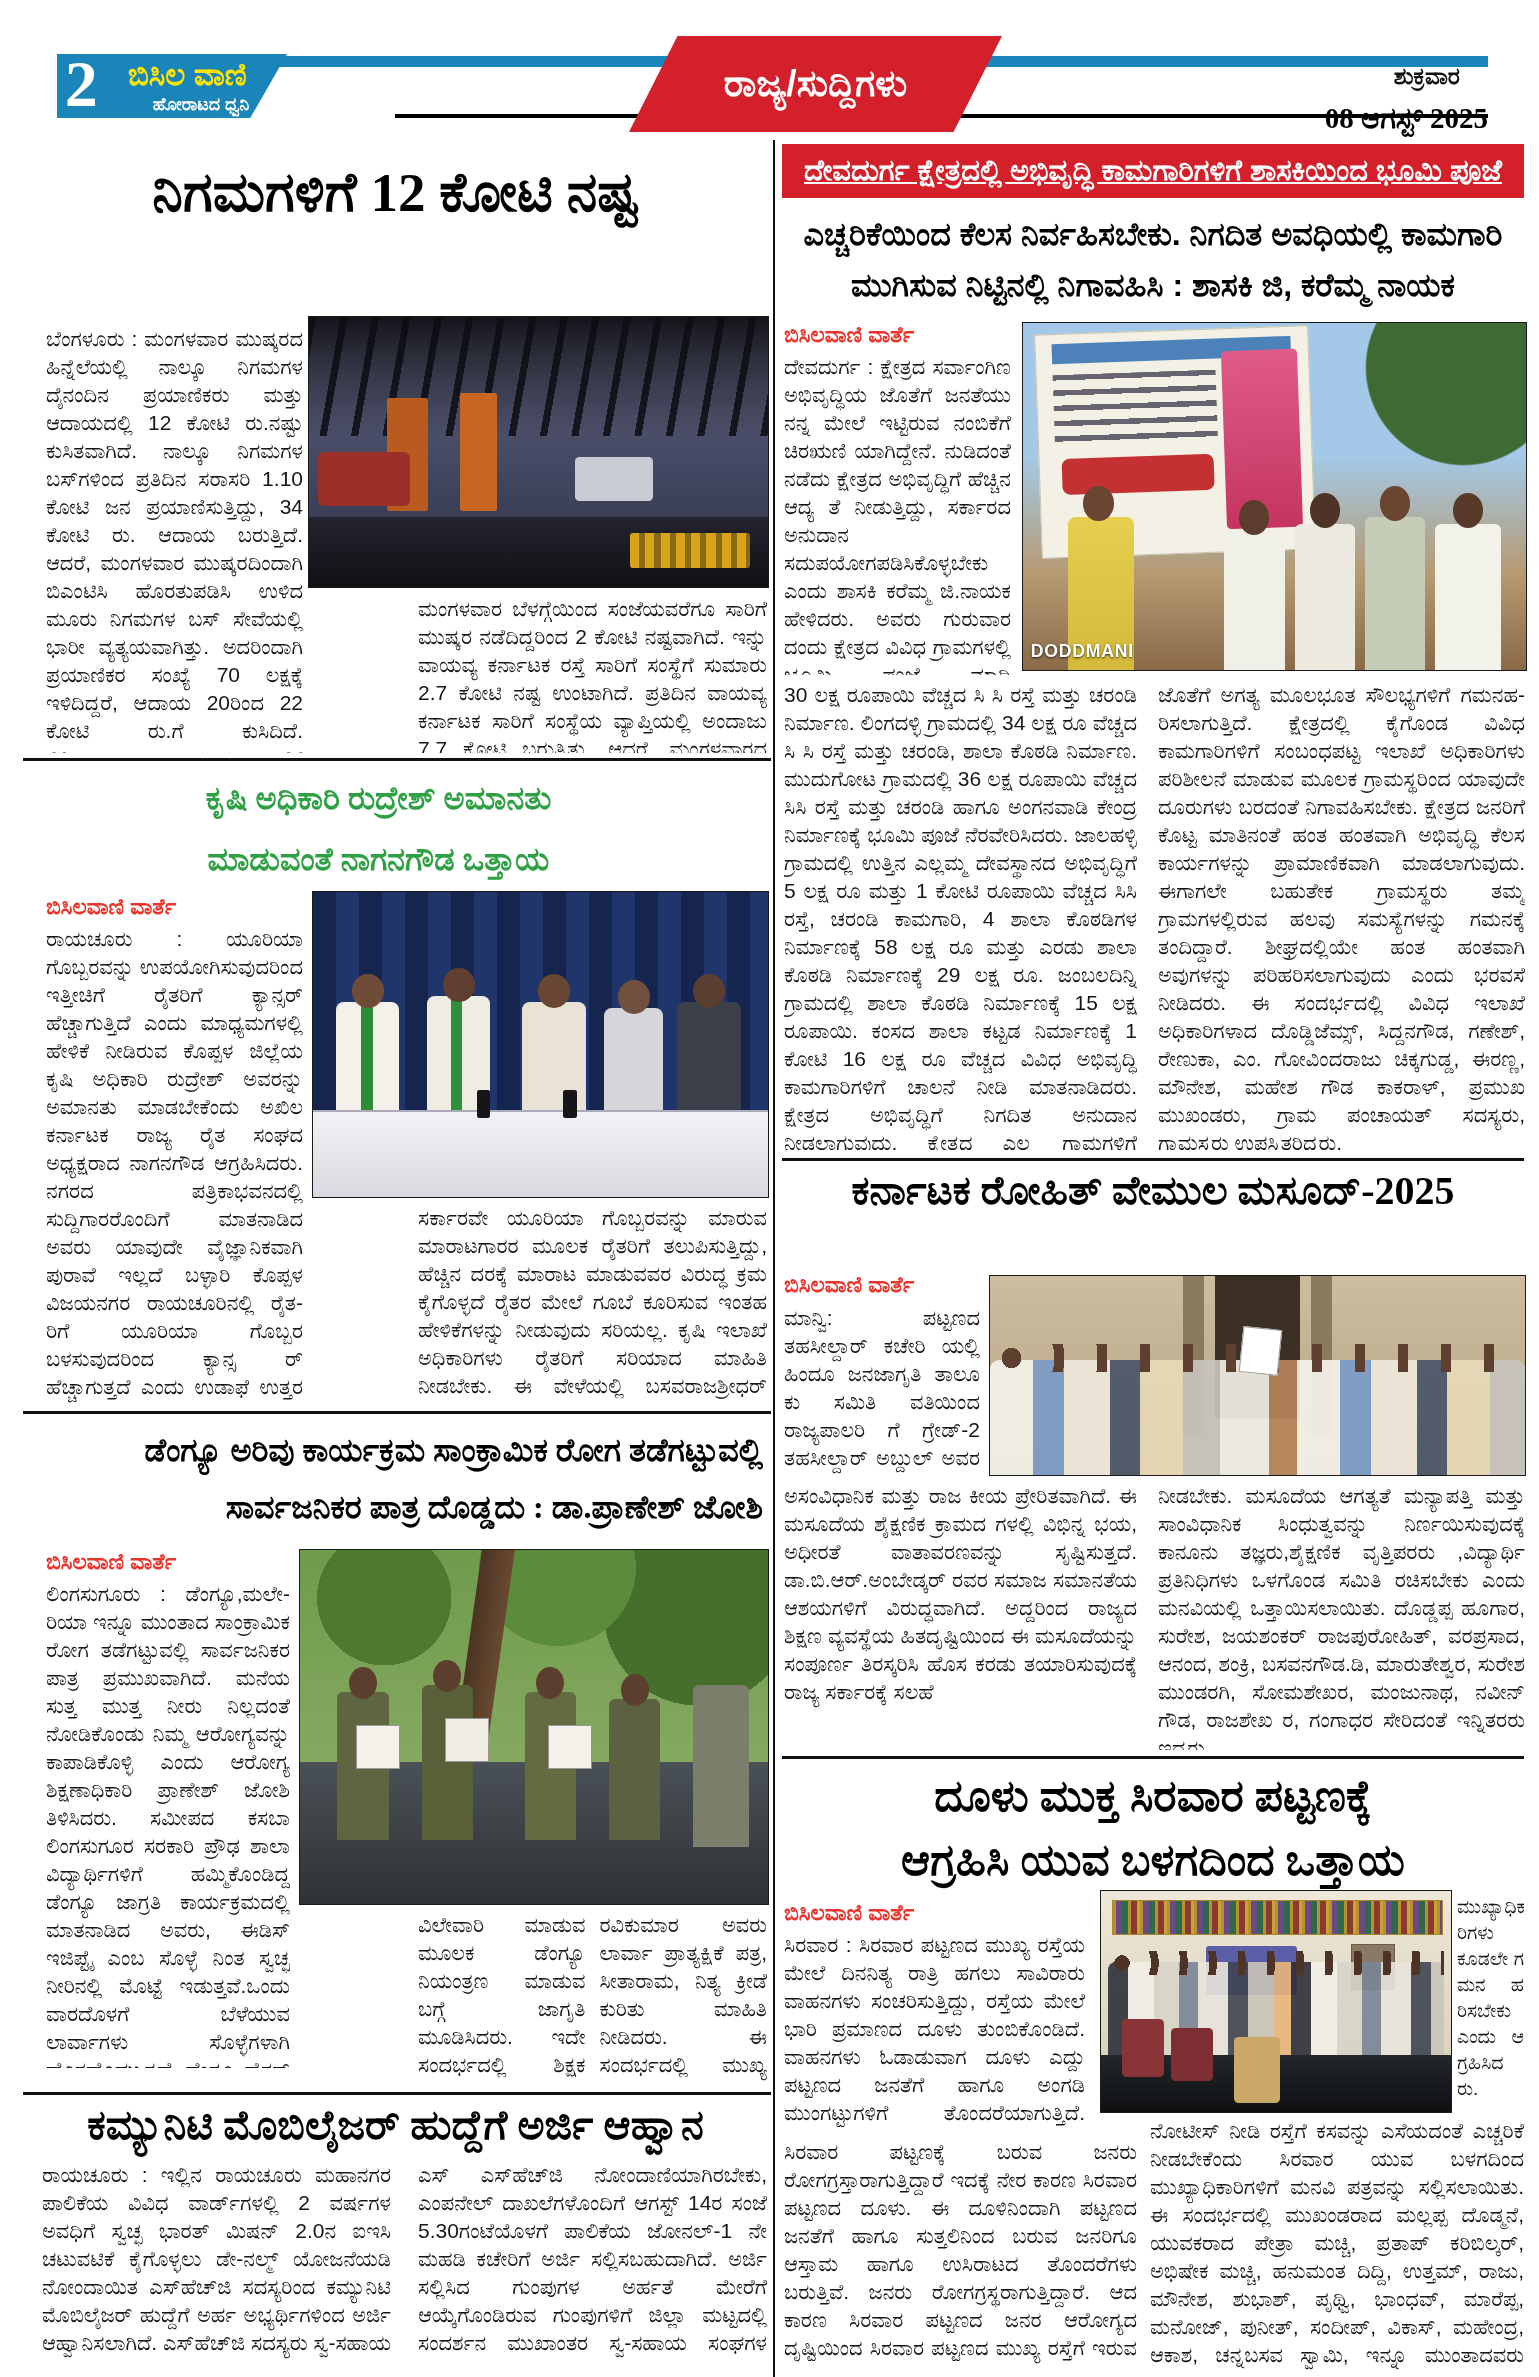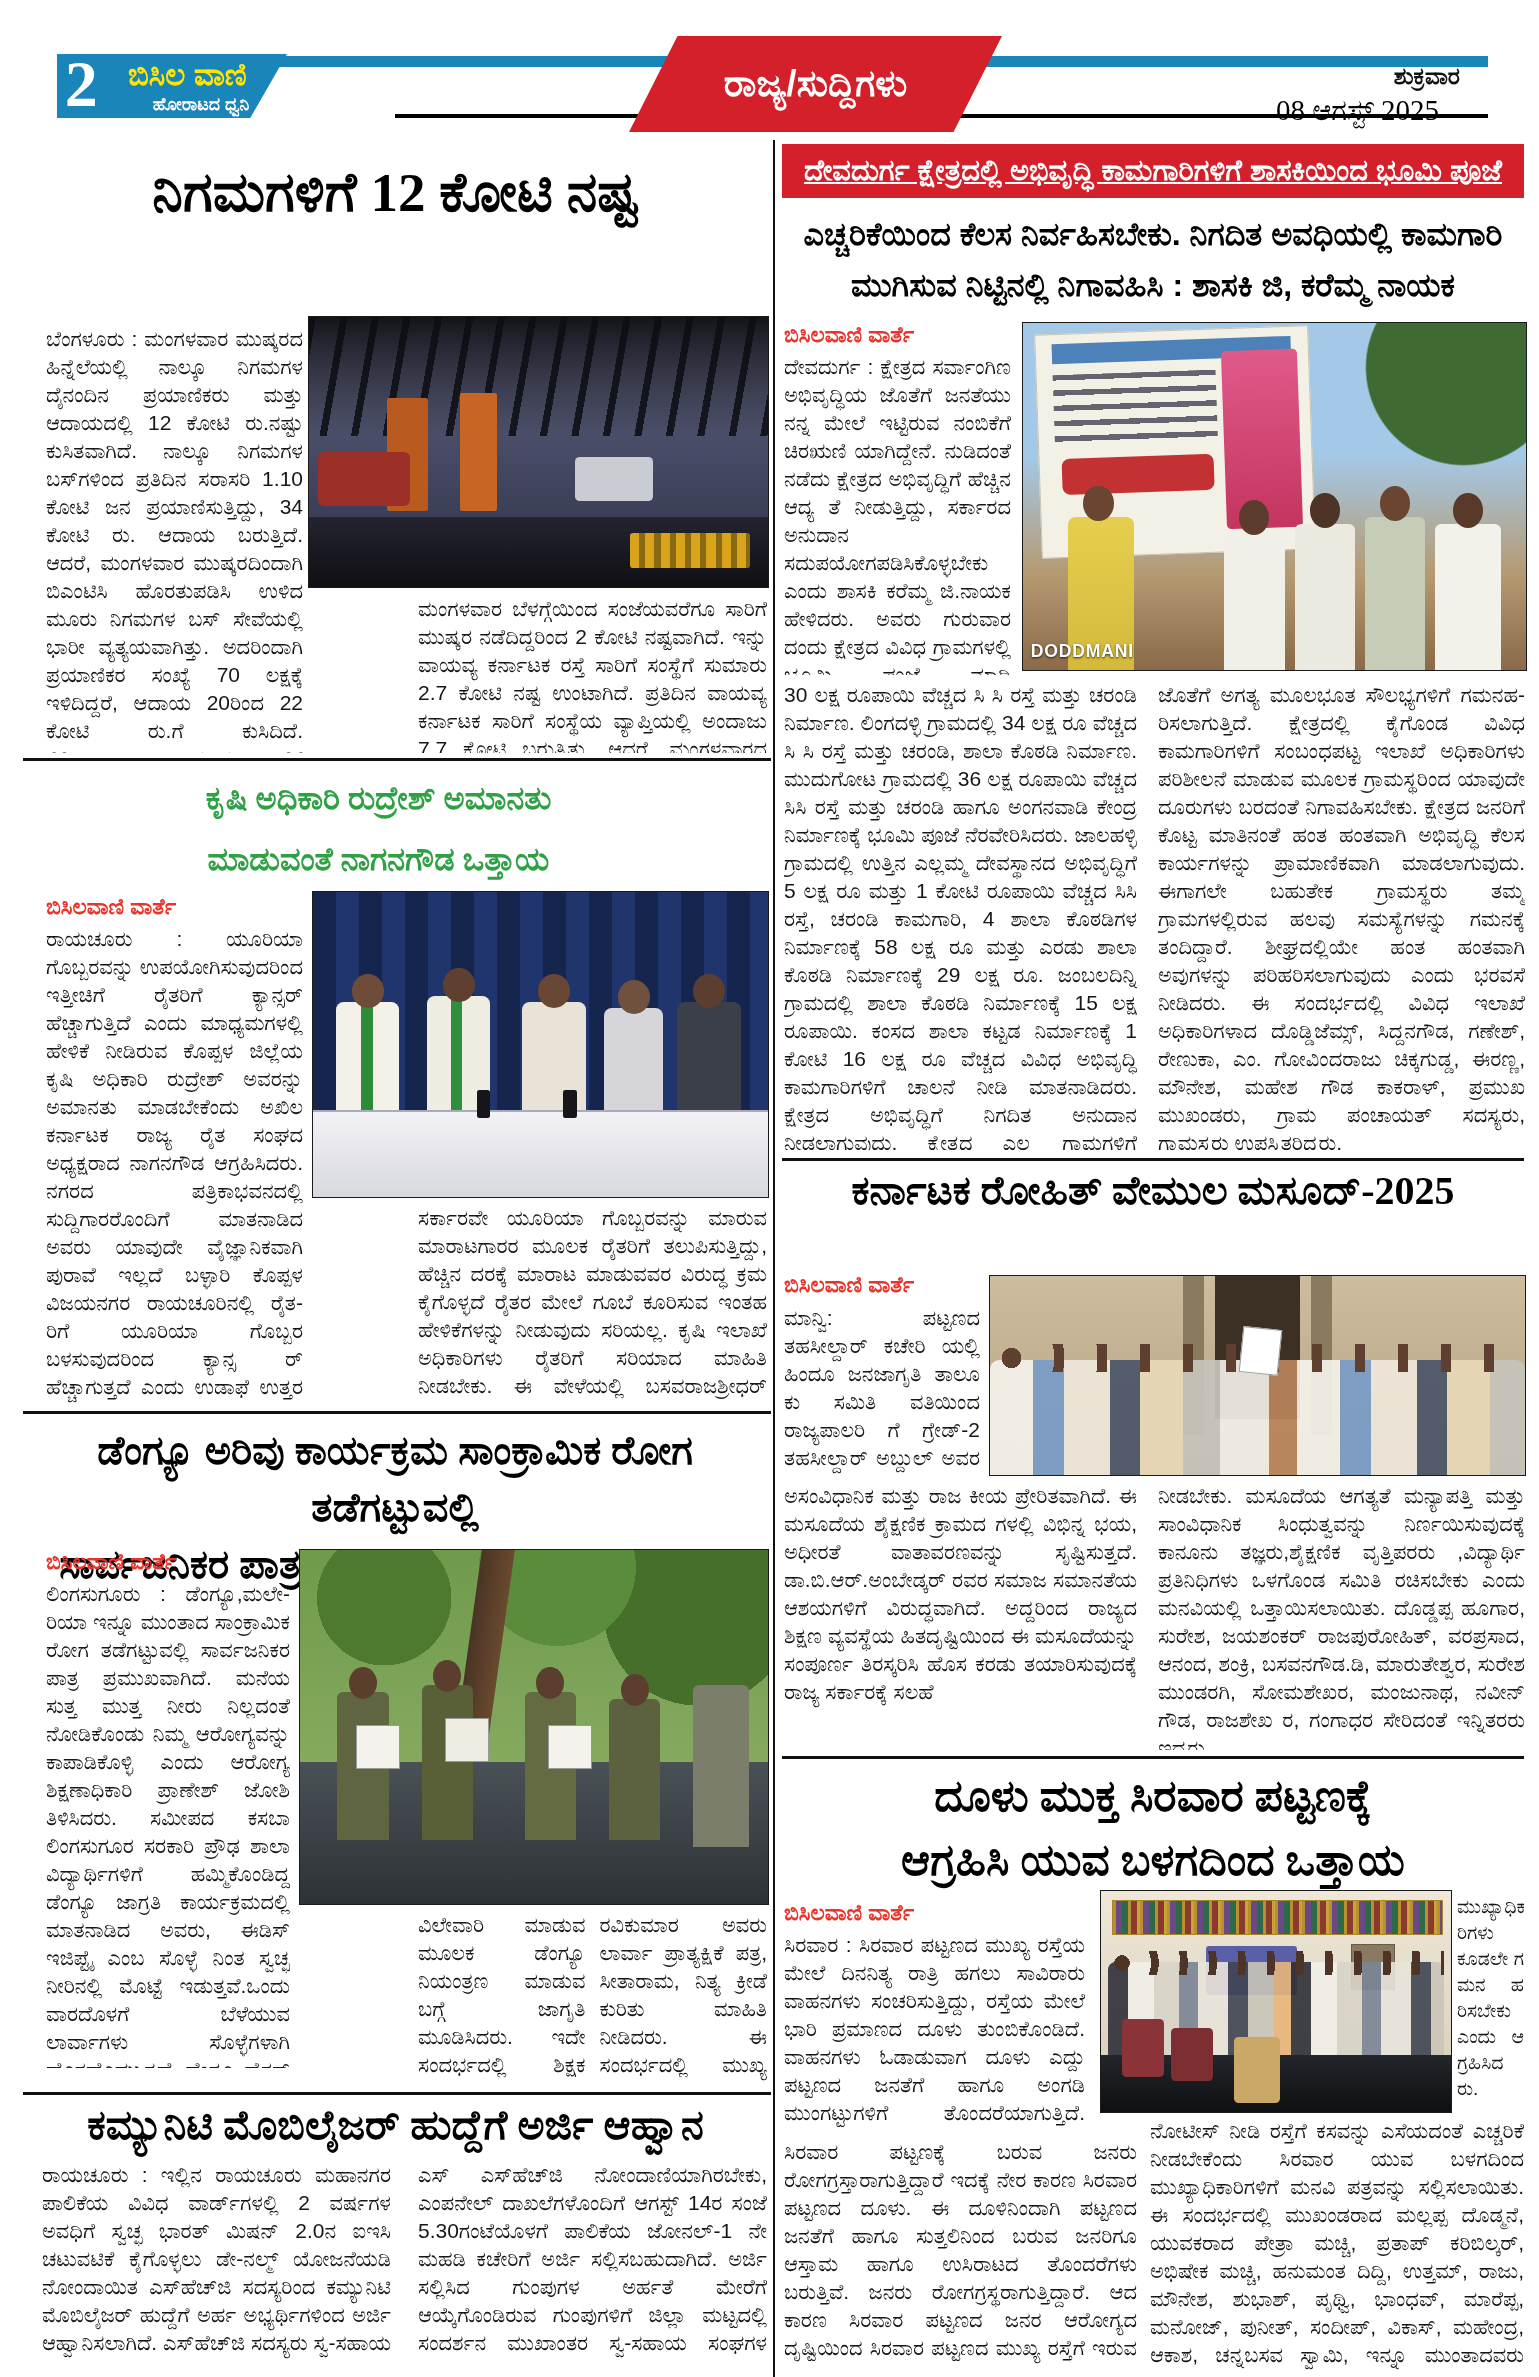--- a/index.html
+++ b/index.html
@@ -30,21 +30,21 @@
       <div class="abs" style="left:71px;top:40px;width:146px;text-align:center;font-size:17.6px;font-weight:700;color:#fff;white-space:nowrap;">ಹೋರಾಟದ ಧ್ವನಿ</div>
     </div>
 
     <div class="abs" style="left:629px;top:36px;width:373px;height:96px;background:#d3202a;clip-path:polygon(13% 0,100% 0,87% 100%,0 100%);z-index:2;
                 display:flex;align-items:center;justify-content:center;">
       <span style="color:#fff;font-weight:700;font-size:37px;">ರಾಜ್ಯ/ಸುದ್ದಿಗಳು</span>
     </div>
 
     <div class="abs" style="left:1227px;top:63px;width:261px;text-align:right;z-index:2;">
       <div style="font-size:23px;font-weight:700;color:#111;padding-right:28px;">ಶುಕ್ರವಾರ</div>
-      <div style="font-size:29px;font-weight:400;color:#000;font-family:'Liberation Serif',serif;margin-top:4px;text-align:center;">08 ಆಗಸ್ಟ್ 2025</div>
+      <div style="font-size:29px;font-weight:700;color:#000;font-family:'Liberation Serif',serif;margin-top:12px;">08 ಆಗಸ್ಟ್ 2025</div>
     </div>
   </div>
 
   <div class="abs rule" style="left:773px;top:140px;width:2.3px;height:2237px;"></div>
 
   <div class="abs hk" style="left:31px;top:150px;width:729px;font-size:55px;line-height:86px;">
     <div>ನಿಗಮಗಳಿಗೆ 12 ಕೋಟಿ ನಷ್ಟ</div>
   </div>
 
   <div class="abs bt" style="left:46px;top:325px;width:257px;height:428px;">ಬೆಂಗಳೂರು : ಮಂಗಳವಾರ ಮುಷ್ಕರದ ಹಿನ್ನೆಲೆಯಲ್ಲಿ ನಾಲ್ಕೂ ನಿಗಮಗಳ ದೈನಂದಿನ ಪ್ರಯಾಣಿಕರು ಮತ್ತು ಆದಾಯದಲ್ಲಿ 12 ಕೋಟಿ ರು.ನಷ್ಟು ಕುಸಿತವಾಗಿದೆ. ನಾಲ್ಕೂ ನಿಗಮಗಳ ಬಸ್‌ಗಳಿಂದ ಪ್ರತಿದಿನ ಸರಾಸರಿ 1.10 ಕೋಟಿ ಜನ ಪ್ರಯಾಣಿಸುತ್ತಿದ್ದು, 34 ಕೋಟಿ ರು. ಆದಾಯ ಬರುತ್ತಿದೆ. ಆದರೆ, ಮಂಗಳವಾರ ಮುಷ್ಕರದಿಂದಾಗಿ ಬಿಎಂಟಿಸಿ ಹೊರತುಪಡಿಸಿ ಉಳಿದ ಮೂರು ನಿಗಮಗಳ ಬಸ್ ಸೇವೆಯಲ್ಲಿ ಭಾರೀ ವ್ಯತ್ಯಯವಾಗಿತ್ತು. ಅದರಿಂದಾಗಿ ಪ್ರಯಾಣಿಕರ ಸಂಖ್ಯೆ 70 ಲಕ್ಷಕ್ಕೆ ಇಳಿದಿದ್ದರೆ, ಆದಾಯ 20ರಿಂದ 22 ಕೋಟಿ ರು.ಗೆ ಕುಸಿದಿದೆ. ಕೆಕೆಎಸ್ಆರ್ಟಿಸಿ, ವಾಯುವ್ಯ ಸಾರಿಗೆಗೆ 7 ಕೋಟಿ ನಷ್ಟ ಕಲಬುರಗಿ/ಹುಬ್ಬಳ್ಳಿ: ನೌಕರರ ಮುಷ್ಕರದಿಂದ ಆ.5ರ ಮಂಗಳವಾರ ಒಂದೇ ದಿನಕ್ಕೆ ಕಲ್ಯಾಣ ಕರ್ನಾಟಕ ರಸ್ತೆ ಸಾರಿಗೆ ಸಂಸ್ಥೆಗೆ 2 ಕೋಟಿ ನಷ್ಟವಾಗಿದೆ. ಸಾಮಾನ್ಯ ದಿನಗಳಲ್ಲಿ ದಿನ ಒಂದಕ್ಕೆ 6 ರಿಂದ 7 ಕೋಟಿ ರು. ಆದಾಯ ಬರುತ್ತಿತ್ತು. ಆದರೆ ಆ.5ರ</div>
@@ -87,21 +87,21 @@
     <div class="ly" style="left:83.5%;bottom:62%;width:7%;height:11%;background:#5c3e30;border-radius:50%;"></div>
     <div class="ly" style="left:0;bottom:0;width:100%;height:28%;background:linear-gradient(180deg,#f2f2f6,#d8d8e0);border-top:2.3px solid #aab;"></div>
     <div class="ly" style="left:36%;bottom:26%;width:3%;height:9%;background:#15151a;border-radius:2.3px;"></div>
     <div class="ly" style="left:55%;bottom:26%;width:3%;height:9%;background:#15151a;border-radius:2.3px;"></div>
   </div>
 
   <div class="abs bt" style="left:418px;top:1204px;width:349px;height:199px;">ಸರ್ಕಾರವೇ ಯೂರಿಯಾ ಗೊಬ್ಬರವನ್ನು ಮಾರುವ ಮಾರಾಟಗಾರರ ಮೂಲಕ ರೈತರಿಗೆ ತಲುಪಿಸುತ್ತಿದ್ದು, ಹೆಚ್ಚಿನ ದರಕ್ಕೆ ಮಾರಾಟ ಮಾಡುವವರ ವಿರುದ್ಧ ಕ್ರಮ ಕೈಗೊಳ್ಳದೆ ರೈತರ ಮೇಲೆ ಗೂಬೆ ಕೂರಿಸುವ ಇಂತಹ ಹೇಳಿಕೆಗಳನ್ನು ನೀಡುವುದು ಸರಿಯಲ್ಲ. ಕೃಷಿ ಇಲಾಖೆ ಅಧಿಕಾರಿಗಳು ರೈತರಿಗೆ ಸರಿಯಾದ ಮಾಹಿತಿ ನೀಡಬೇಕು. ಈ ವೇಳೆಯಲ್ಲಿ ಬಸವರಾಜಶ್ರೀಧರ್ ಪಾಟೀಲ್, ಚಿನ್ನಯ್ಯ, ಶರಣಪ್ಪ, ಚನ್ನಯ್ಯ ಸ್ವಾಮಿ, ಶರಣಬಸವ ಉಪಸ್ಥಿತರಿದ್ದರು.</div>
 
   <div class="abs rule" style="left:23px;top:1411px;width:748px;height:3.1px;"></div>
 
-  <div class="abs hk" style="left:27px;top:1422px;width:736px;font-size:40px;line-height:57px;">
+  <div class="abs hk" style="left:27px;top:1422px;width:736px;font-size:32px;line-height:57px;text-align:right;">
     <div>ಡೆಂಗ್ಯೂ ಅರಿವು ಕಾರ್ಯಕ್ರಮ ಸಾಂಕ್ರಾಮಿಕ ರೋಗ ತಡೆಗಟ್ಟುವಲ್ಲಿ</div>
     <div>ಸಾರ್ವಜನಿಕರ ಪಾತ್ರ ದೊಡ್ಡದು : ಡಾ.ಪ್ರಾಣೇಶ್ ಜೋಶಿ</div>
   </div>
 
   <div class="abs byline" style="left:46px;top:1549px;">ಬಿಸಿಲವಾಣಿ ವಾರ್ತೆ</div>
 
   <div class="abs bt" style="left:46px;top:1580px;width:244px;height:488px;">ಲಿಂಗಸುಗೂರು : ಡೆಂಗ್ಯೂ,ಮಲೇ-ರಿಯಾ ಇನ್ನೂ ಮುಂತಾದ ಸಾಂಕ್ರಾಮಿಕ ರೋಗ ತಡೆಗಟ್ಟುವಲ್ಲಿ ಸಾರ್ವಜನಿಕರ ಪಾತ್ರ ಪ್ರಮುಖವಾಗಿದೆ. ಮನೆಯ ಸುತ್ತ ಮುತ್ತ ನೀರು ನಿಲ್ಲದಂತೆ ನೋಡಿಕೊಂಡು ನಿಮ್ಮ ಆರೋಗ್ಯವನ್ನು ಕಾಪಾಡಿಕೊಳ್ಳಿ ಎಂದು ಆರೋಗ್ಯ ಶಿಕ್ಷಣಾಧಿಕಾರಿ ಪ್ರಾಣೇಶ್ ಜೋಶಿ ತಿಳಿಸಿದರು. ಸಮೀಪದ ಕಸಬಾ ಲಿಂಗಸುಗೂರ ಸರಕಾರಿ ಪ್ರೌಢ ಶಾಲಾ ವಿದ್ಯಾರ್ಥಿಗಳಿಗೆ ಹಮ್ಮಿಕೊಂಡಿದ್ದ ಡೆಂಗ್ಯೂ ಜಾಗ್ರತಿ ಕಾರ್ಯಕ್ರಮದಲ್ಲಿ ಮಾತನಾಡಿದ ಅವರು, ಈಡಿಸ್ ಇಜಿಪ್ಟೈ ಎಂಬ ಸೊಳ್ಳೆ ನಿಂತ ಸ್ವಚ್ಛ ನೀರಿನಲ್ಲಿ ಮೊಟ್ಟೆ ಇಡುತ್ತವೆ.ಒಂದು ವಾರದೊಳಗೆ ಬೆಳೆಯುವ ಲಾರ್ವಾಗಳು ಸೊಳ್ಳೆಗಳಾಗಿ ಹೊರಹೊಮ್ಮುತ್ತವೆ. ಡೆಂಗ್ಯೂ ವೈರಸ್ ಇರುವ ಸೋಂಕಿತರಿಂದ ಸೊಳ್ಳೆ ಕಚ್ಚುವುದರಿಂದ ಹರಡುತ್ತದೆ. ಈ ಸೊಳ್ಳೆ ಹಗಲು ಹೊತ್ತು ಕಚ್ಚುತ್ತದೆ. ಆದ್ದರಿಂದ ಮನೆಯ ಸುತ್ತಲಿನ ಪರಿಸರ ಸ್ವಚ್ಛವಾಗಿಟ್ಟುಕೊಂಡು ನೀರಿನ ತೊಟ್ಟಿಗಳನ್ನು ಸರಿಯಾಗಿ ಮುಚ್ಚಬೇಕು.ನಿರುಪಯುಕ್ತ ವಸ್ತುಗಳ</div>
 
   <div class="ph" style="left:299px;top:1549px;width:468px;height:354px;background:#7ba257;">
     <div class="ly" style="left:0;top:0;width:100%;height:62%;background:radial-gradient(circle at 18% 22%,#4e7a30 0 16%,transparent 16%),radial-gradient(circle at 55% 8%,#5b8c3b 0 24%,transparent 24%),radial-gradient(circle at 85% 28%,#466f2c 0 22%,transparent 22%),linear-gradient(180deg,#6f9a4b,#85aa60);"></div>

